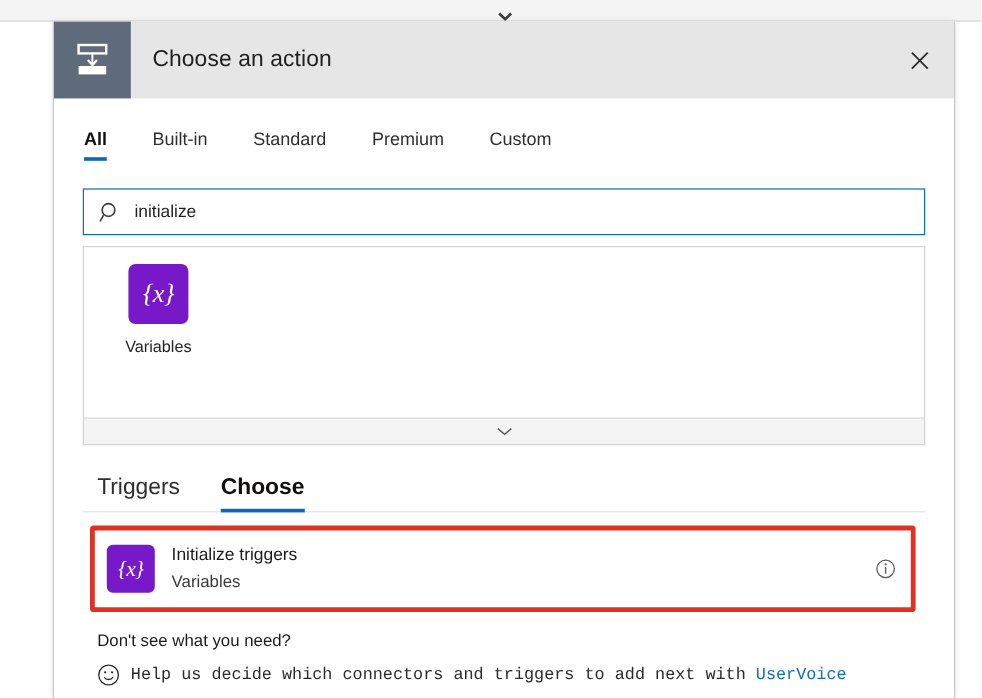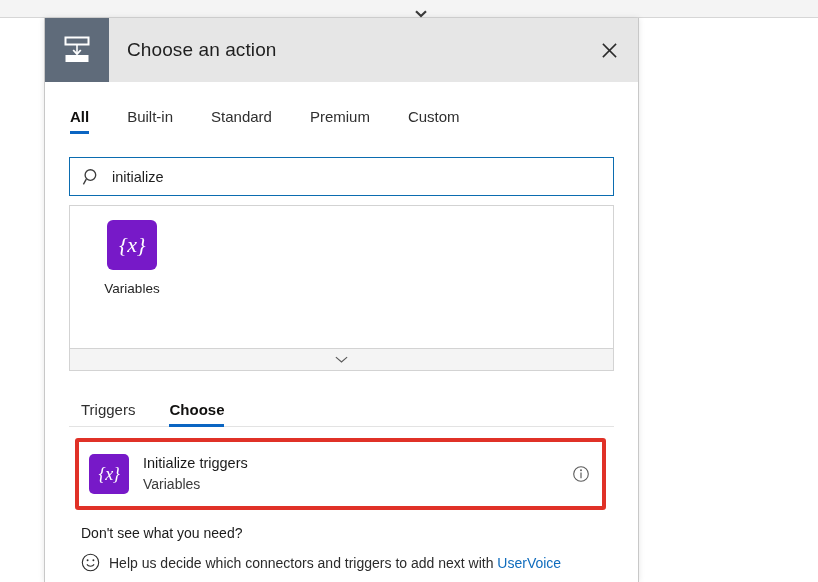--- a/index.html
+++ b/index.html
@@ -42,21 +42,21 @@
     font-size: 13px;
     line-height: 9px;
     overflow: hidden;
   }
 
   
   #dialog {
     position: absolute;
     left: 44px;
     top: 18px;
-    width: 595px;
+    width: 752px;
     height: 564px;
     background: #ffffff;
     border-left: 1px solid #c8c8c8;
     border-right: 1px solid #c8c8c8;
     box-sizing: border-box;
     box-shadow: 0 0 6px rgba(0,0,0,0.10);
   }
 
   
   #dialog-header {
@@ -224,21 +224,21 @@
   
   #ta-tabs {
     display: flex;
     align-items: flex-end;
     margin-top: 21px;
     height: 34px;
     border-bottom: 1px solid #e3e3e3;
     padding-left: 12px;
   }
   .ta-tab {
-    font-size: 15px;
+    font-size: 19px;
     color: #2f2f2f;
     padding: 0 0 8px 0;
     margin-right: 34px;
     cursor: pointer;
     position: relative;
     white-space: nowrap;
   }
   .ta-tab.active {
     font-weight: 700;
     color: #11100f;
@@ -329,20 +329,21 @@
   #smiley-icon {
     width: 19px;
     height: 19px;
     flex: 0 0 19px;
     margin-right: 9px;
     color: #2b2b2b;
   }
   #footer-text {
     font-size: 14px;
     color: #2b2b2b;
+    font-family: Liberation Mono, monospace;
   }
   #uservoice-link {
     color: #0f6cbd;
     text-decoration: none;
     cursor: pointer;
   }
 </style>
 </head>
 <body>
 

